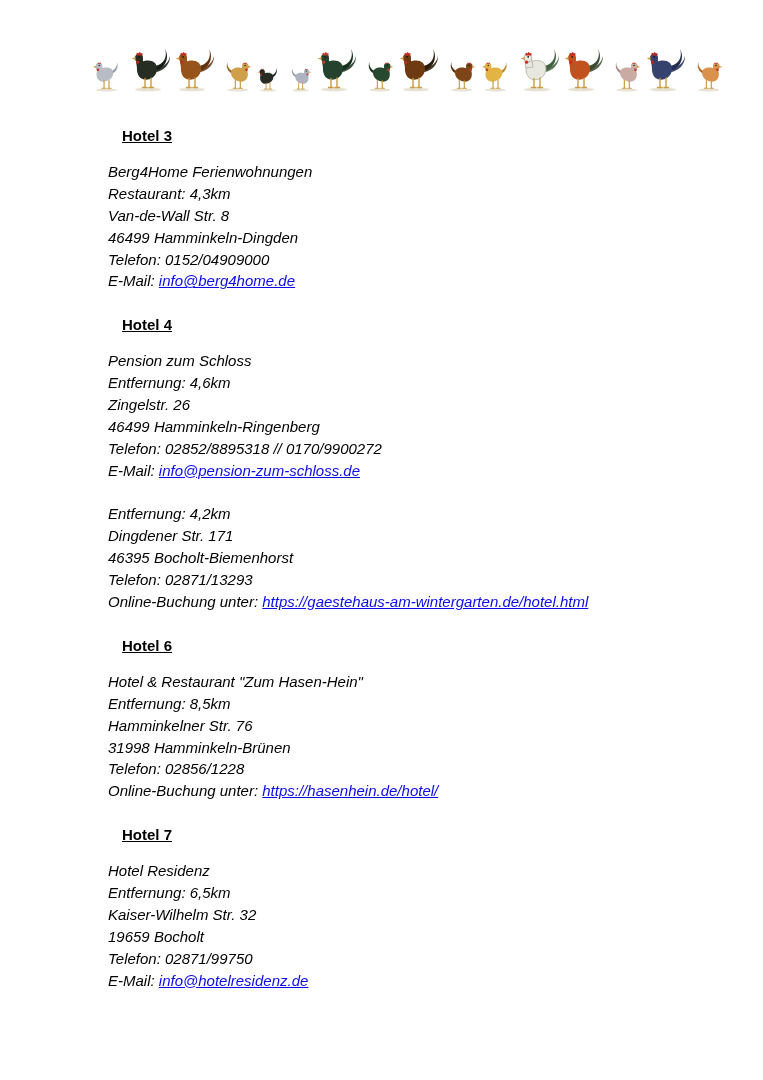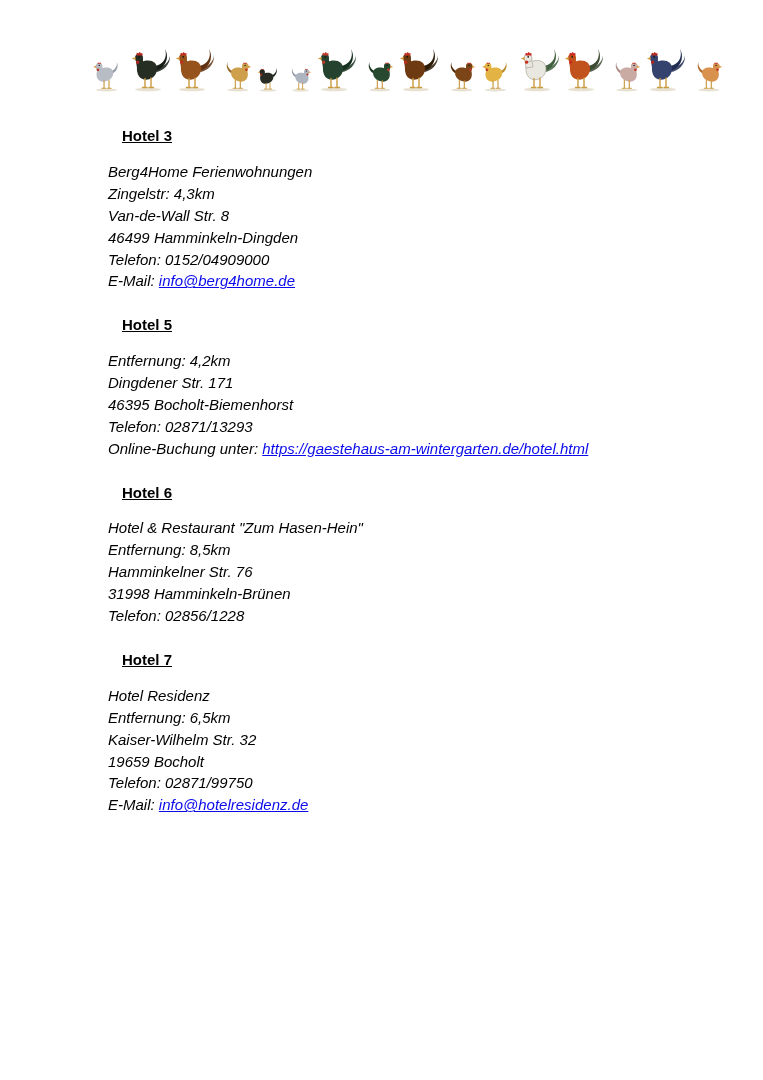--- a/index.html
+++ b/index.html
@@ -374,41 +374,50 @@
             </g>
           </g>
         </svg>
       </span>
     </div>
   </div>
 <div class="content" id="hotel-list">
     <section class="hotel">
       <h2 class="hotel-heading">Hotel 3</h2>
       <p class="line">Berg4Home Ferienwohnungen</p>
-      <p class="line">Zingelstr: 4,3km</p>
+      <p class="line">Restaurant: 4,3km</p>
       <p class="line">Van-de-Wall Str. 8</p>
       <p class="line">46499 Hamminkeln-Dingden</p>
       <p class="line">Telefon: 0152/04909000</p>
       <p class="line"><span>E-Mail: </span><a class="link">info@berg4home.de</a></p>
     </section>
     <section class="hotel">
-      <h2 class="hotel-heading">Hotel 5</h2>
+      <h2 class="hotel-heading">Hotel 4</h2>
+      <p class="line">Pension zum Schloss</p>
+      <p class="line">Entfernung: 4,6km</p>
+      <p class="line">Zingelstr. 26</p>
+      <p class="line">46499 Hamminkeln-Ringenberg</p>
+      <p class="line">Telefon: 02852/8895318 // 0170/9900272</p>
+      <p class="line"><span>E-Mail: </span><a class="link">info@pension-zum-schloss.de</a></p>
+    </section>
+    <section class="hotel">
       <p class="line">Entfernung: 4,2km</p>
       <p class="line">Dingdener Str. 171</p>
       <p class="line">46395 Bocholt-Biemenhorst</p>
       <p class="line">Telefon: 02871/13293</p>
       <p class="line"><span>Online-Buchung unter: </span><a class="link">https://gaestehaus-am-wintergarten.de/hotel.html</a></p>
     </section>
     <section class="hotel">
       <h2 class="hotel-heading">Hotel 6</h2>
       <p class="line">Hotel &amp; Restaurant "Zum Hasen-Hein"</p>
       <p class="line">Entfernung: 8,5km</p>
       <p class="line">Hamminkelner Str. 76</p>
       <p class="line">31998 Hamminkeln-Brünen</p>
       <p class="line">Telefon: 02856/1228</p>
+      <p class="line"><span>Online-Buchung unter: </span><a class="link">https://hasenhein.de/hotel/</a></p>
     </section>
     <section class="hotel">
       <h2 class="hotel-heading">Hotel 7</h2>
       <p class="line">Hotel Residenz</p>
       <p class="line">Entfernung: 6,5km</p>
       <p class="line">Kaiser-Wilhelm Str. 32</p>
       <p class="line">19659 Bocholt</p>
       <p class="line">Telefon: 02871/99750</p>
       <p class="line"><span>E-Mail: </span><a class="link">info@hotelresidenz.de</a></p>
     </section>

